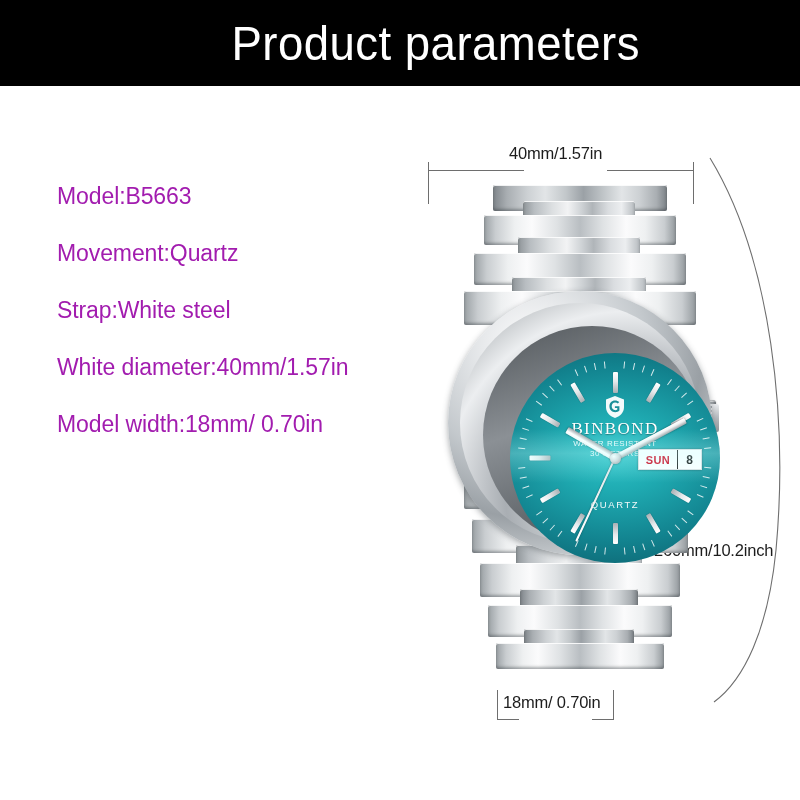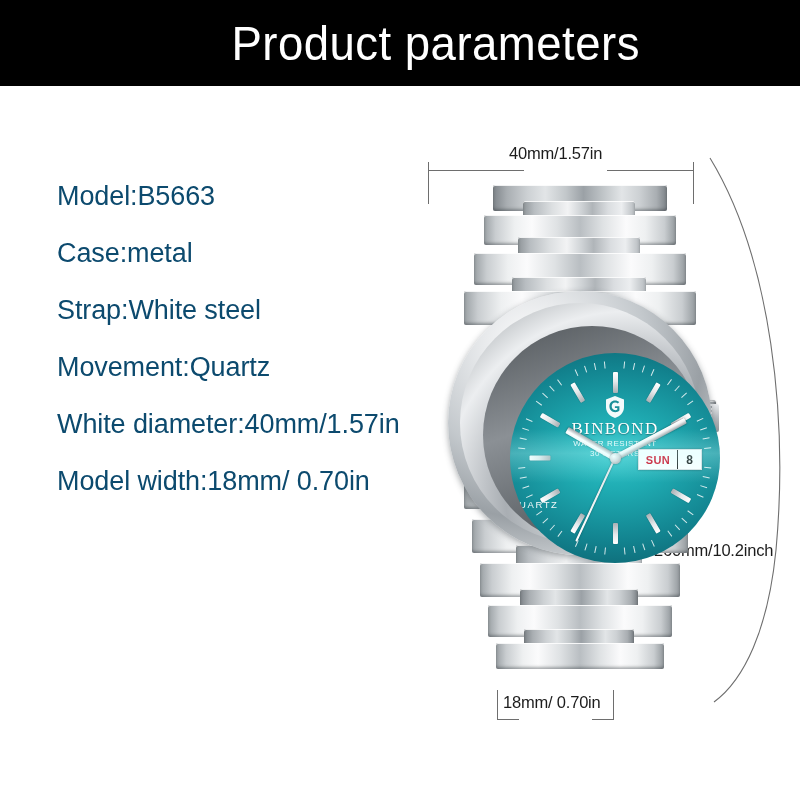--- a/index.html
+++ b/index.html
@@ -45,22 +45,22 @@
   .spec-list {
     position: absolute;
     left: 57px;
     top: 168px;
     width: 420px;
   }
   .spec-row {
     height: 57px;
     display: flex;
     align-items: center;
-    color: #0c4a6e;
-    font-size: 27px;
+    color: #a21caf;
+    font-size: 23px;
     letter-spacing: -0.1px;
     white-space: nowrap;
   }
 
   
   .dim-label {
     position: absolute;
     color: #1c1c1c;
     font-size: 16.5px;
     white-space: nowrap;
@@ -244,21 +244,21 @@
     color: rgba(255,255,255,0.92);
     font-size: 8px;
     letter-spacing: 0.6px;
     line-height: 10px;
   }
   .quartz {
     position: absolute;
     left: 0;
     top: 146px;
     width: 100%;
-    text-align: left;
+    text-align: center;
     color: rgba(255,255,255,0.95);
     font-size: 9.5px;
     letter-spacing: 1.6px;
   }
 
   .daydate {
     position: absolute;
     left: 128px;
     top: 96px;
     height: 19px;
@@ -361,23 +361,22 @@
 <body>
 
 <div id="page">
 
   <div class="header-banner">
     <div class="header-title">Product parameters</div>
   </div>
 
   <div class="spec-list">
     <div class="spec-row">Model:B5663</div>
-    <div class="spec-row">Case:metal</div>
+    <div class="spec-row">Movement:Quartz</div>
     <div class="spec-row">Strap:White steel</div>
-    <div class="spec-row">Movement:Quartz</div>
     <div class="spec-row">White diameter:40mm/1.57in</div>
     <div class="spec-row">Model width:18mm/ 0.70in</div>
   </div>
 
   <div class="dim-line dim-h dimtop-left-line"></div>
   <div class="dim-line dim-h dimtop-right-line"></div>
   <div class="dim-line dim-v dimtop-tick-l"></div>
   <div class="dim-line dim-v dimtop-tick-r"></div>
   <div class="dim-label dim-label-width">40mm/1.57in</div>
 

